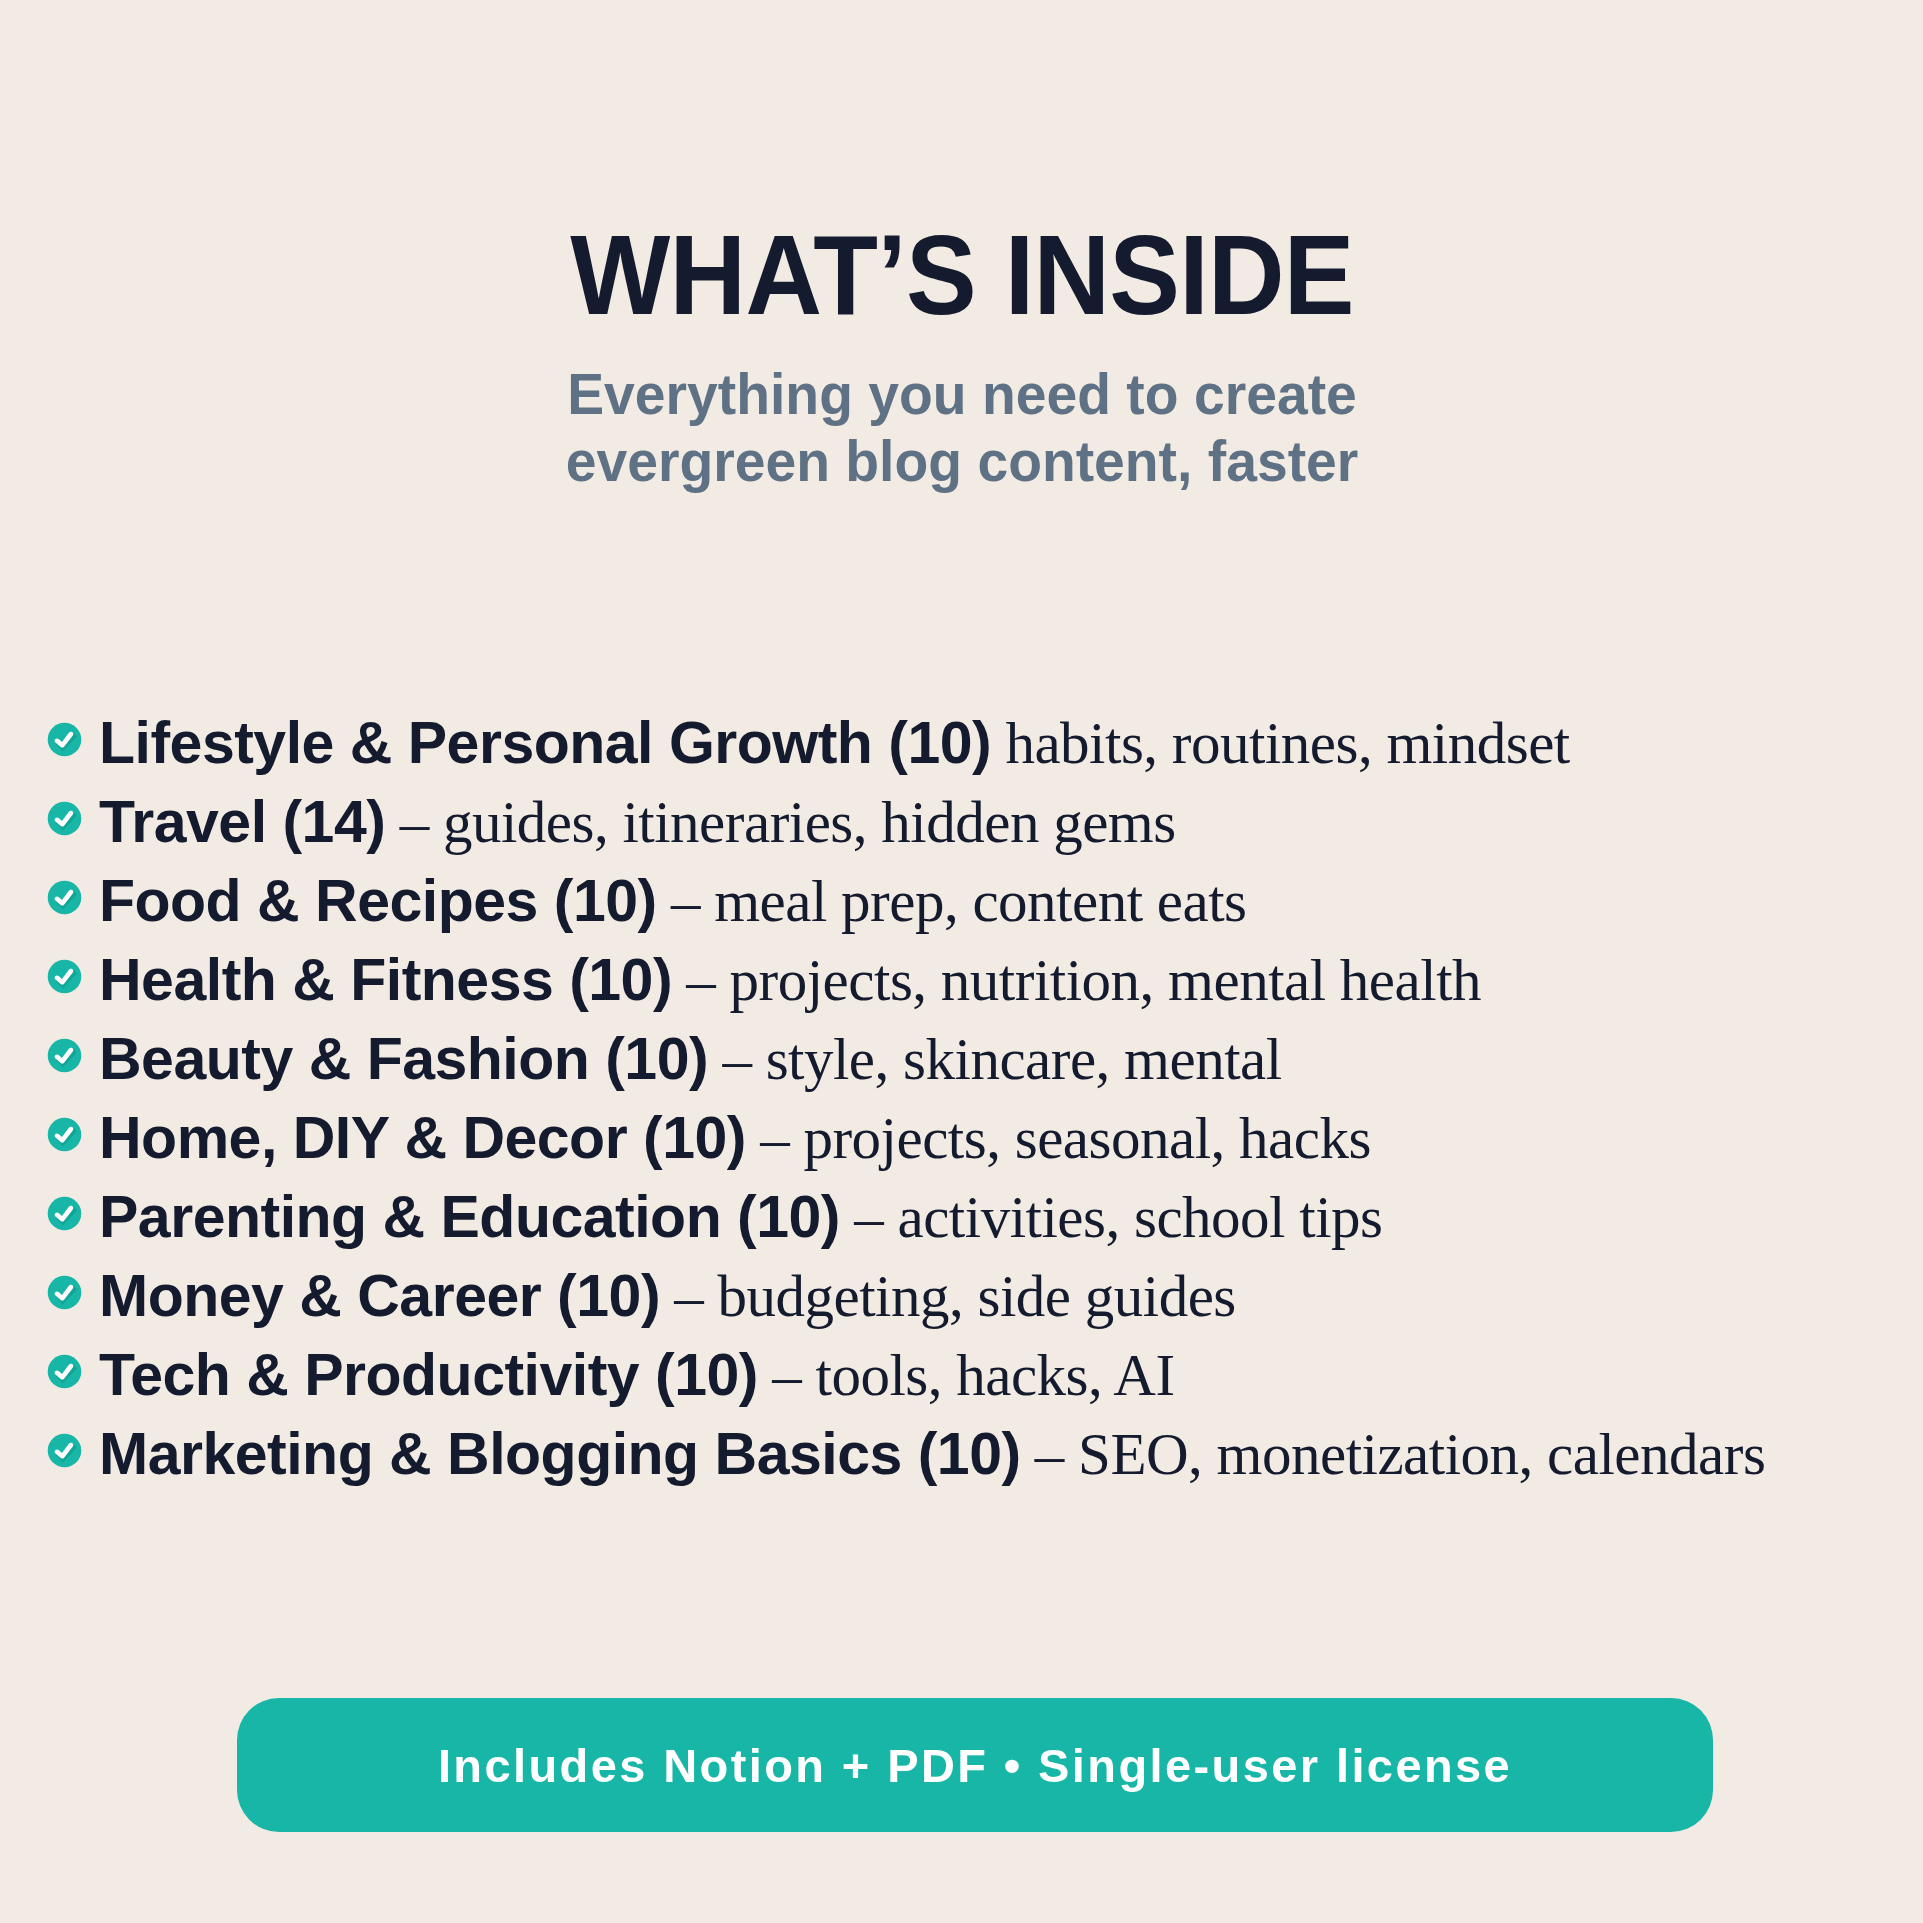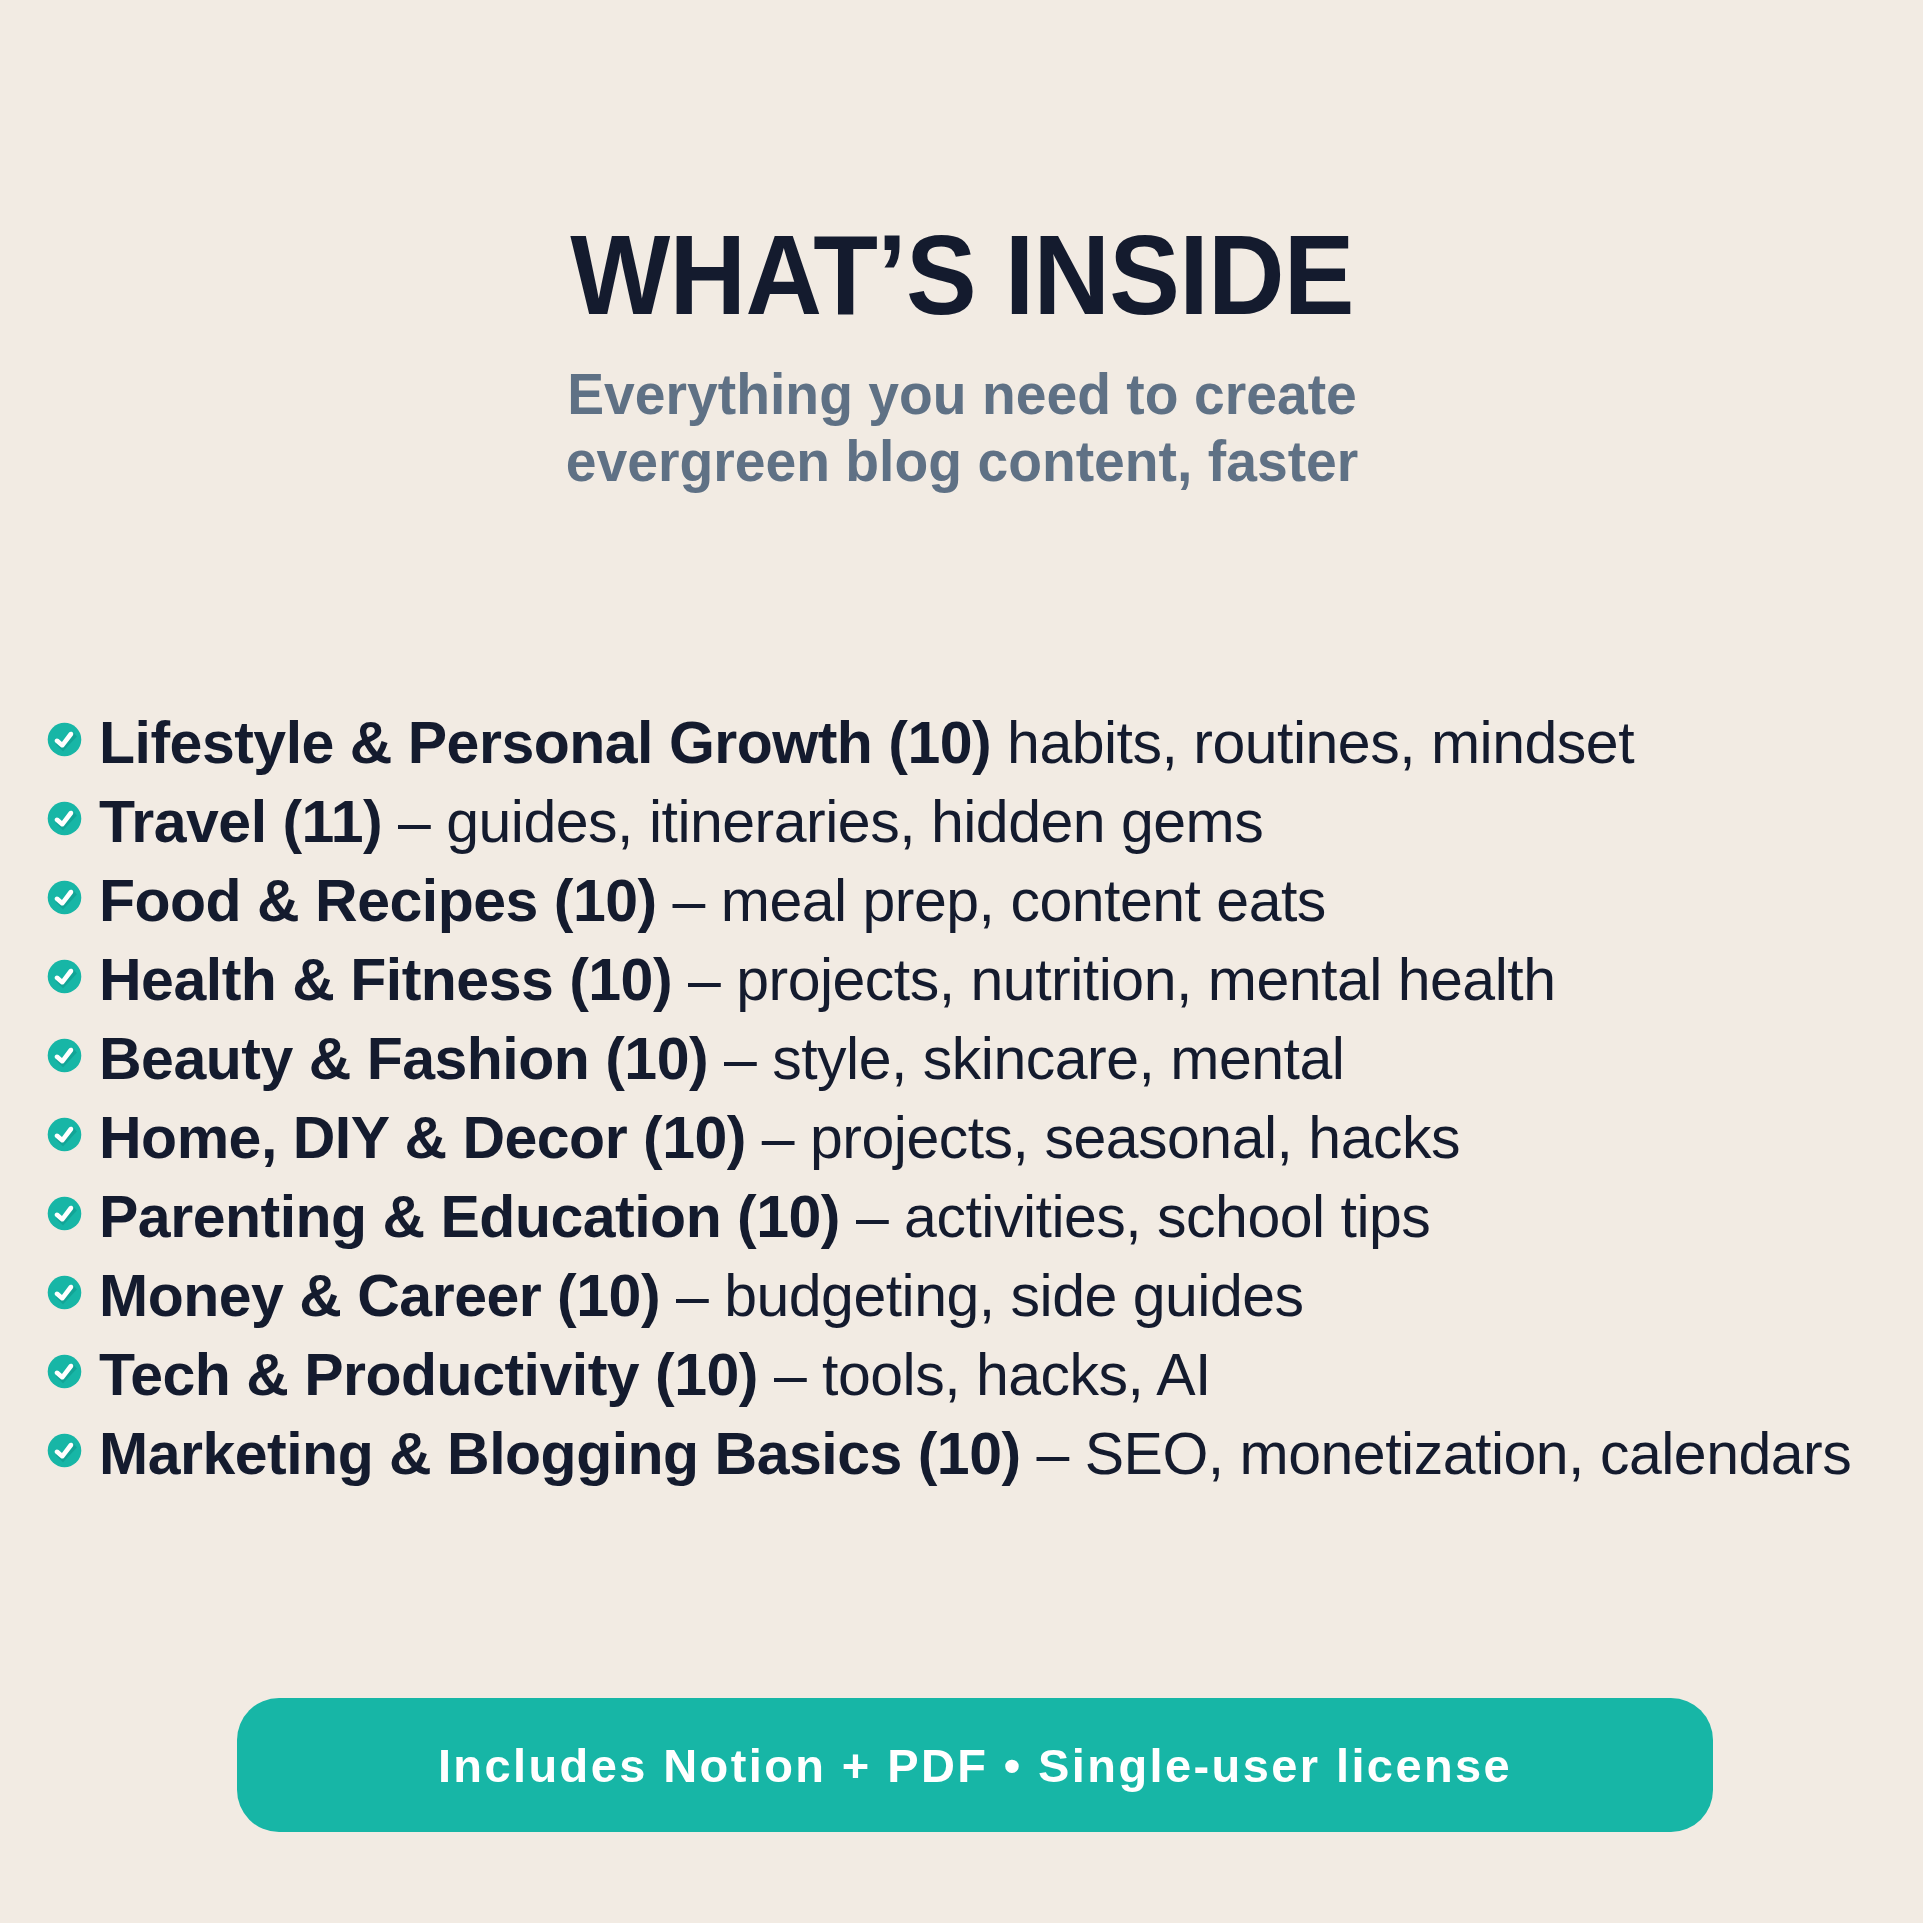--- a/index.html
+++ b/index.html
@@ -87,20 +87,21 @@
     height: 35px;
     display: block;
   }
 
   .feature-label {
     font-weight: 700;
   }
 
   .feature-desc {
     font-weight: 400;
+    font-family: Liberation Serif, serif;
   }
 
   
   .banner {
     position: absolute;
     left: 237px;
     top: 1698px;
     width: 1476px;
     height: 134px;
     background: #17B6A6;
@@ -137,21 +138,21 @@
   <ul class="feature-list" id="feature-list">
       <li class="feature-item"><svg class="check-icon" viewBox="0 0 48 48">
           <circle cx="24" cy="24" r="23" fill="#17B6A6"></circle>
           <path d="M36 14 L41 20 L22 40 L12 30 L16 25 L23 31 Z" fill="#0E9689" opacity="0.55"></path>
           <path d="M34.6 13.8 c1.6 1.2 1.9 3.2 0.8 4.6 L23.4 33.8 c-1.1 1.4 -3.2 1.6 -4.6 0.5 l-7.2 -6.2 c-1.4 -1.2 -1.5 -3.3 -0.3 -4.6 c1.2 -1.3 3.2 -1.4 4.6 -0.2 l4.6 4 L30 14.6 c1.1 -1.4 3.1 -1.7 4.6 -0.8 Z" fill="#FFFFFF"></path>
         </svg><span class="feature-label">Lifestyle &amp; Personal Growth (10)</span><span class="feature-desc"> habits, routines, mindset</span></li>
       <li class="feature-item"><svg class="check-icon" viewBox="0 0 48 48">
           <circle cx="24" cy="24" r="23" fill="#17B6A6"></circle>
           <path d="M36 14 L41 20 L22 40 L12 30 L16 25 L23 31 Z" fill="#0E9689" opacity="0.55"></path>
           <path d="M34.6 13.8 c1.6 1.2 1.9 3.2 0.8 4.6 L23.4 33.8 c-1.1 1.4 -3.2 1.6 -4.6 0.5 l-7.2 -6.2 c-1.4 -1.2 -1.5 -3.3 -0.3 -4.6 c1.2 -1.3 3.2 -1.4 4.6 -0.2 l4.6 4 L30 14.6 c1.1 -1.4 3.1 -1.7 4.6 -0.8 Z" fill="#FFFFFF"></path>
-        </svg><span class="feature-label">Travel (11)</span><span class="feature-desc"> – guides, itineraries, hidden gems</span></li>
+        </svg><span class="feature-label">Travel (14)</span><span class="feature-desc"> – guides, itineraries, hidden gems</span></li>
       <li class="feature-item"><svg class="check-icon" viewBox="0 0 48 48">
           <circle cx="24" cy="24" r="23" fill="#17B6A6"></circle>
           <path d="M36 14 L41 20 L22 40 L12 30 L16 25 L23 31 Z" fill="#0E9689" opacity="0.55"></path>
           <path d="M34.6 13.8 c1.6 1.2 1.9 3.2 0.8 4.6 L23.4 33.8 c-1.1 1.4 -3.2 1.6 -4.6 0.5 l-7.2 -6.2 c-1.4 -1.2 -1.5 -3.3 -0.3 -4.6 c1.2 -1.3 3.2 -1.4 4.6 -0.2 l4.6 4 L30 14.6 c1.1 -1.4 3.1 -1.7 4.6 -0.8 Z" fill="#FFFFFF"></path>
         </svg><span class="feature-label">Food &amp; Recipes (10)</span><span class="feature-desc"> – meal prep, content eats</span></li>
       <li class="feature-item"><svg class="check-icon" viewBox="0 0 48 48">
           <circle cx="24" cy="24" r="23" fill="#17B6A6"></circle>
           <path d="M36 14 L41 20 L22 40 L12 30 L16 25 L23 31 Z" fill="#0E9689" opacity="0.55"></path>
           <path d="M34.6 13.8 c1.6 1.2 1.9 3.2 0.8 4.6 L23.4 33.8 c-1.1 1.4 -3.2 1.6 -4.6 0.5 l-7.2 -6.2 c-1.4 -1.2 -1.5 -3.3 -0.3 -4.6 c1.2 -1.3 3.2 -1.4 4.6 -0.2 l4.6 4 L30 14.6 c1.1 -1.4 3.1 -1.7 4.6 -0.8 Z" fill="#FFFFFF"></path>
         </svg><span class="feature-label">Health &amp; Fitness (10)</span><span class="feature-desc"> – projects, nutrition, mental health</span></li>

